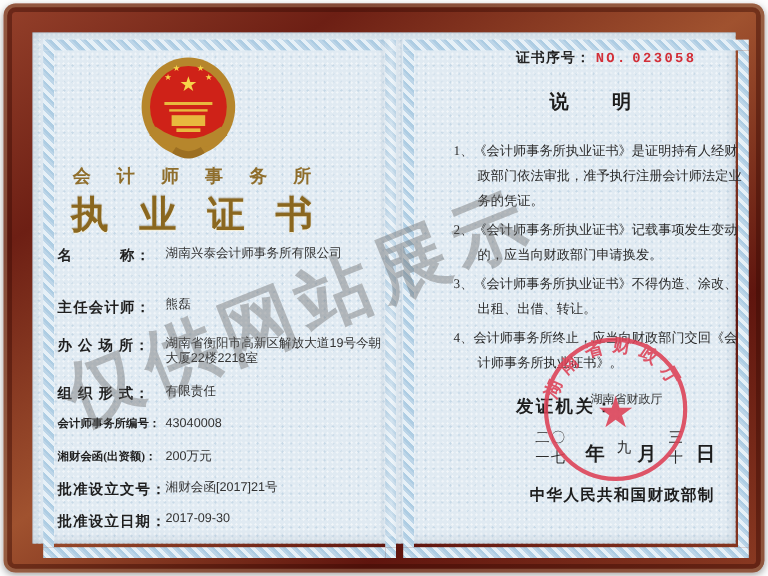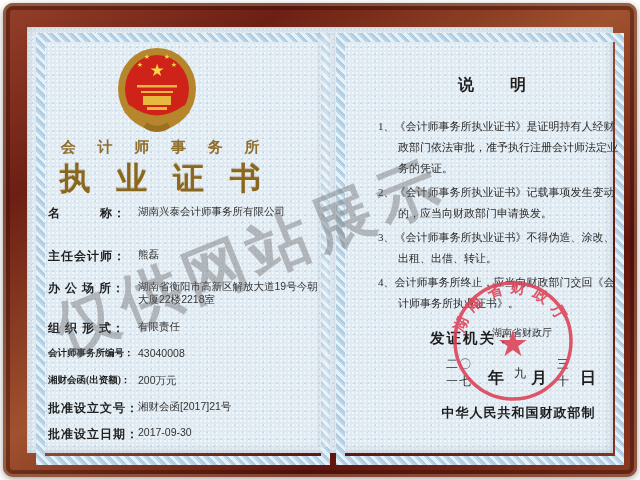--- a/index.html
+++ b/index.html
@@ -121,20 +121,25 @@
     <div class="field-row" style="top:400px">
       <span class="field-label">批准设立文号：</span>
       <span class="field-value">湘财会函[2017]21号</span>
     </div>
     <div class="field-row" style="top:426px">
       <span class="field-label">批准设立日期：</span>
       <span class="field-value">2017-09-30</span>
     </div>
   </div>
 
+  <div class="serial">
+    <span>证书序号：</span>
+    <span class="no">NO.</span>
+    <span class="no">023058</span>
+  </div>
 
   <div class="notes-title">说　明</div>
 
   <div class="notes">
     <div class="note">
       <span>1、</span><span>《会计师事务所执业证书》是证明持有人经财政部门依法审批，准予执行注册会计师法定业务的凭证。</span>
     </div>
     <div class="note">
       <span>2、</span><span>《会计师事务所执业证书》记载事项发生变动的，应当向财政部门申请换发。</span>
     </div>

